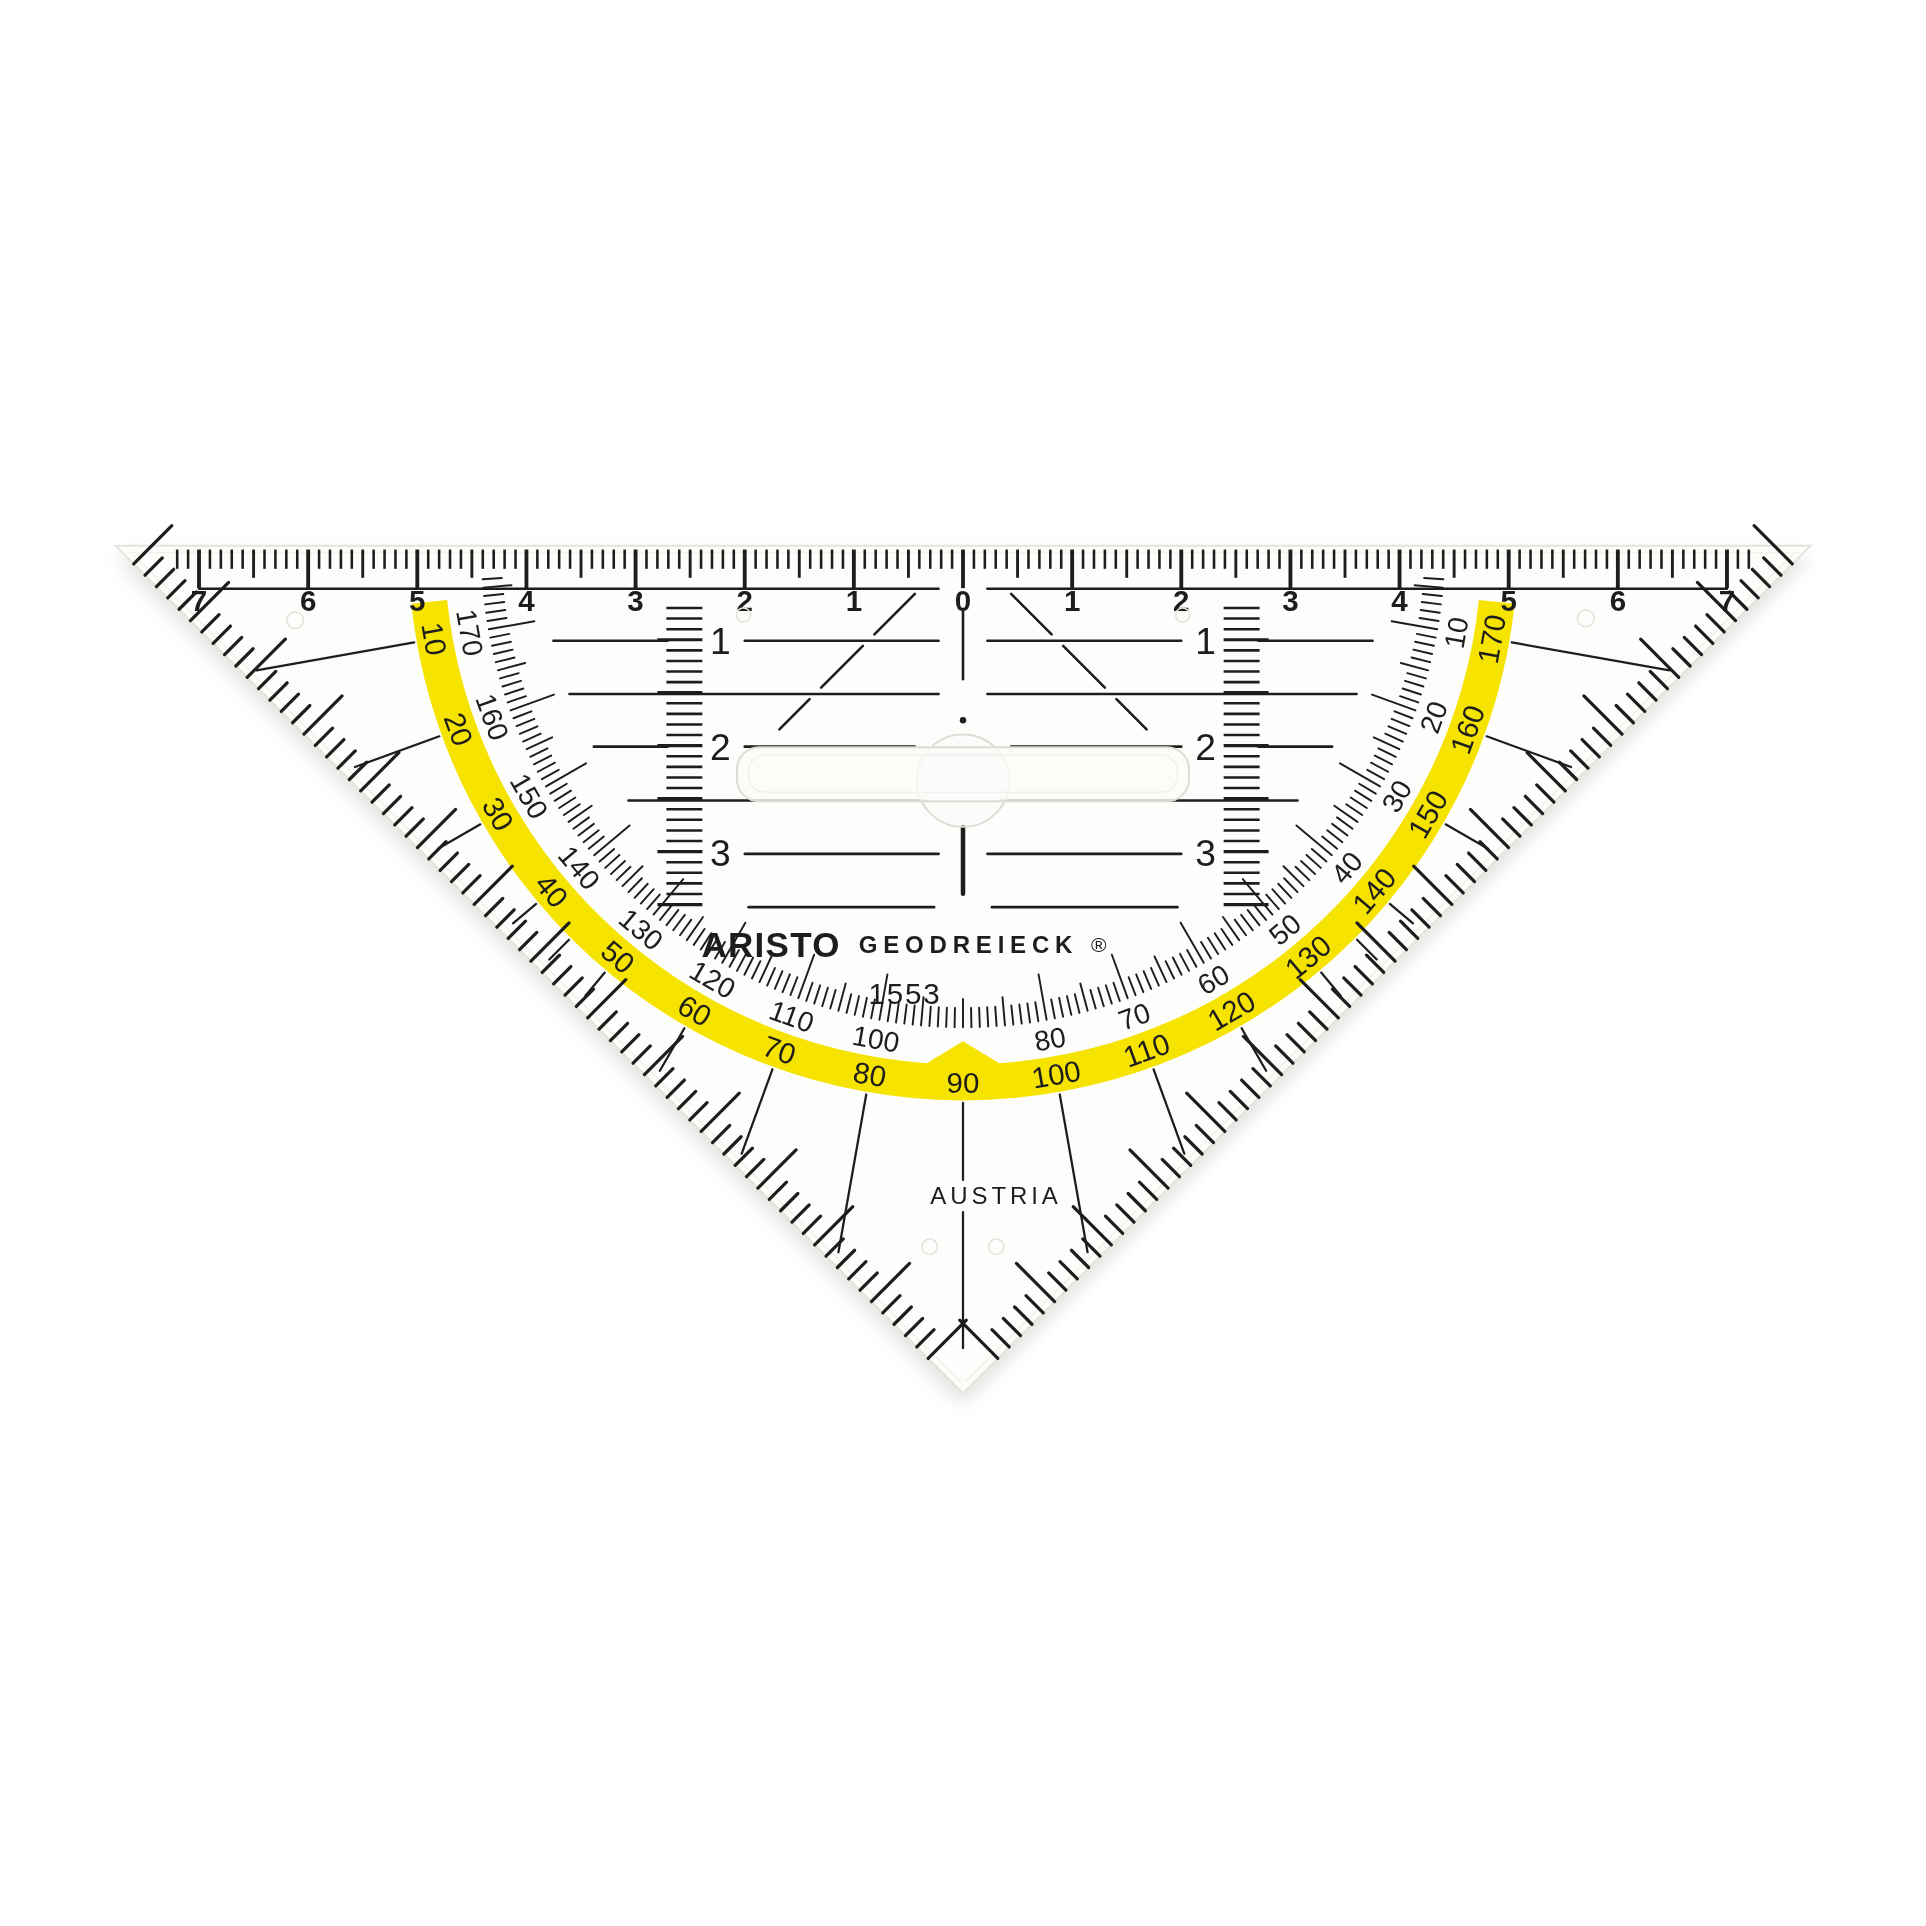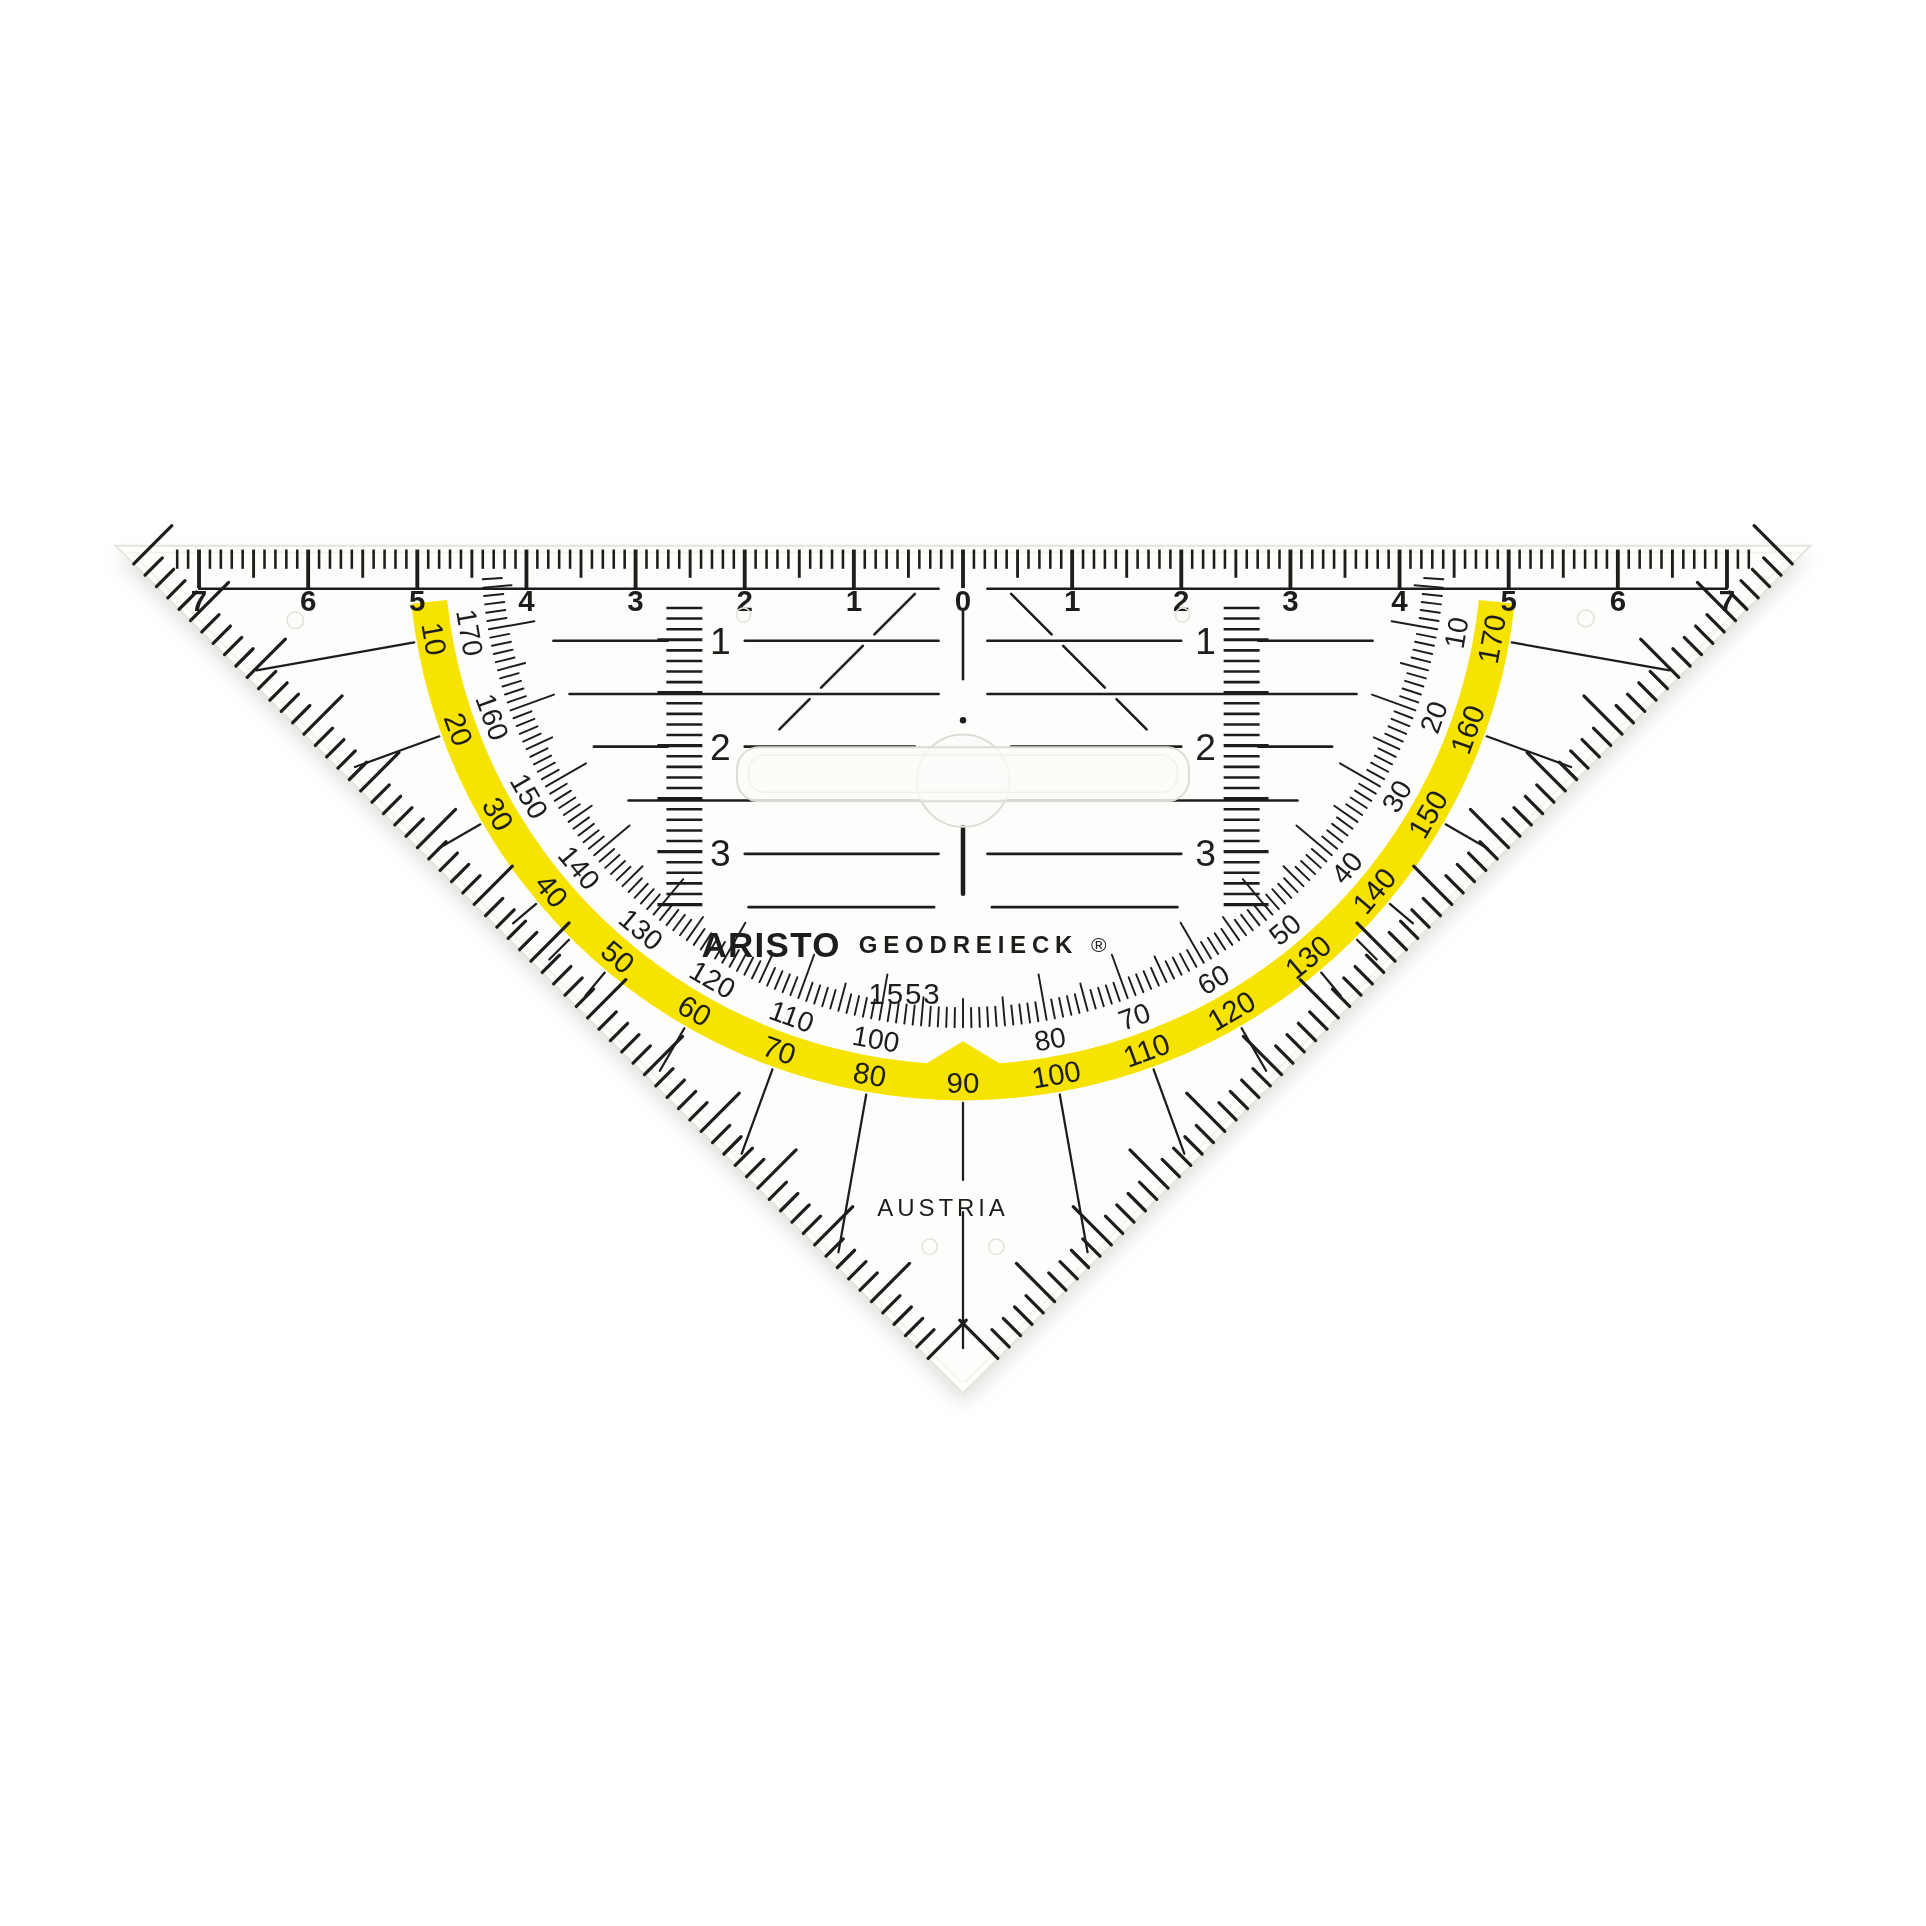--- a/index.html
+++ b/index.html
@@ -683,15 +683,15 @@
         <circle cx="1552" cy="1942" r="12" fill="none" stroke="#e4e4de" stroke-width="2.5"></circle>
       </g>
     </svg>
 
   <div class="overlay brand-row" style="left:904px;top:945px;">
     <span class="logo">ARISTO</span>
     <span class="product">GEODREIECK</span>
     <span class="reg">®</span>
   </div>
   <div class="overlay model" style="left:905px;top:984px;margin-top:10px;">1553</div>
-  <div class="overlay origin" style="left:943px;top:1196px;margin-top:12px;">AUSTRIA</div>
+  <div class="overlay origin" style="left:996px;top:1196px;">AUSTRIA</div>
 </div>
 
 
 </body></html>

